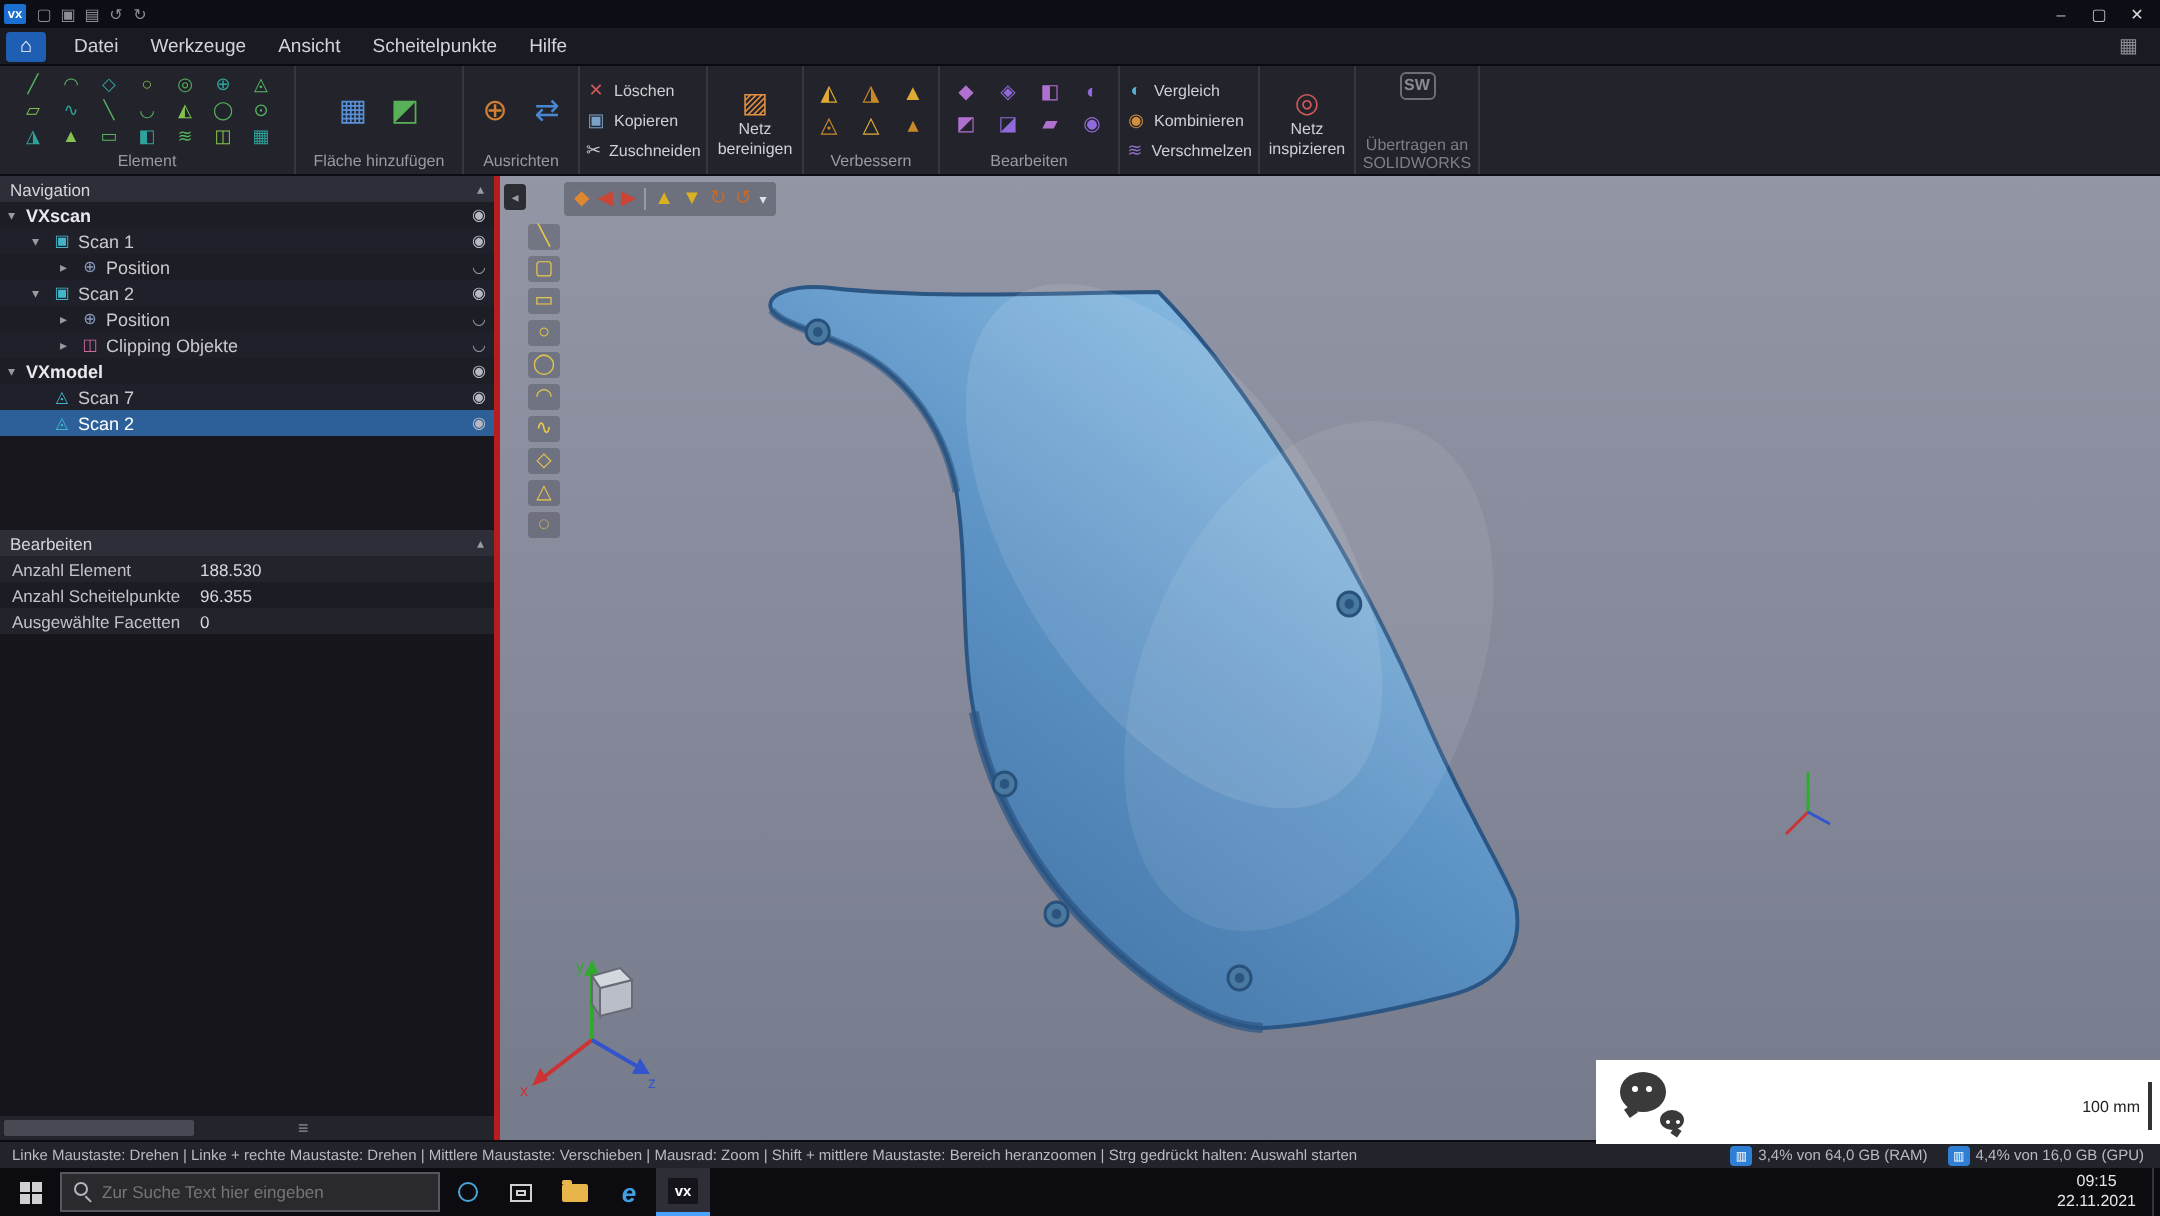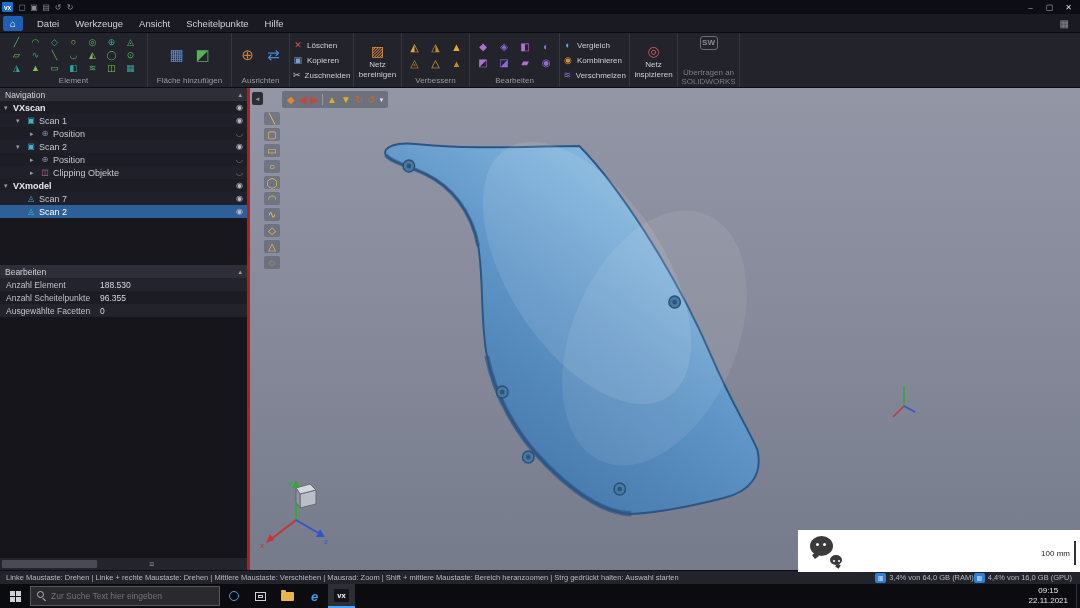--- a/index.html
+++ b/index.html
@@ -90,21 +90,21 @@
   .vt-sep{width:1px;height:11px;background:rgba(255,255,255,.3)}
   .vt-dd{font-size:7px;color:#dfe2ea}
   .shape-bar{position:absolute;left:14px;top:24px;display:flex;flex-direction:column;gap:3px;z-index:5}
   .sh-icon{width:16px;height:13px;line-height:13px;text-align:center;font-size:10px;color:#e8c84a;background:rgba(40,40,52,.28);border-radius:2px}
   .triad{position:absolute;left:8px;bottom:16px;z-index:5}
   .mini-axes{position:absolute;left:638px;top:292px;z-index:5}
 
   
   .statusbar{height:14px;background:#23232b;border-top:1px solid #0c0c12;display:flex;align-items:center;padding:0 6px;font-size:7.5px;color:#b9b9c0;flex:0 0 auto}
   .hints{white-space:nowrap;overflow:hidden}
-  .chips{margin-left:auto;display:flex;padding-right:2px}
+  .chips{margin-left:auto;display:flex;gap:10px;padding-right:2px}
   .chip{display:flex;align-items:center;gap:3px;white-space:nowrap}
   .chip-icon{width:11px;height:10px;background:#2f7fd4;border-radius:2px;color:#fff;font-size:6px;display:flex;align-items:center;justify-content:center}
 
   
   .taskbar{height:24px;background:#0c0c10;display:flex;align-items:center;flex:0 0 auto}
   .start{width:30px;height:100%;display:flex;align-items:center;justify-content:center}
   .win-logo{width:11px;height:11px;display:grid;grid-template-columns:1fr 1fr;grid-template-rows:1fr 1fr;gap:1px}
   .win-logo span{background:#cfd0d4}
   .searchbox{width:190px;height:20px;background:#2a2a2e;border:1px solid #57575d;display:flex;align-items:center;gap:5px;padding:0 6px}
   .mag{width:9px;height:10px;position:relative;flex:0 0 auto}

